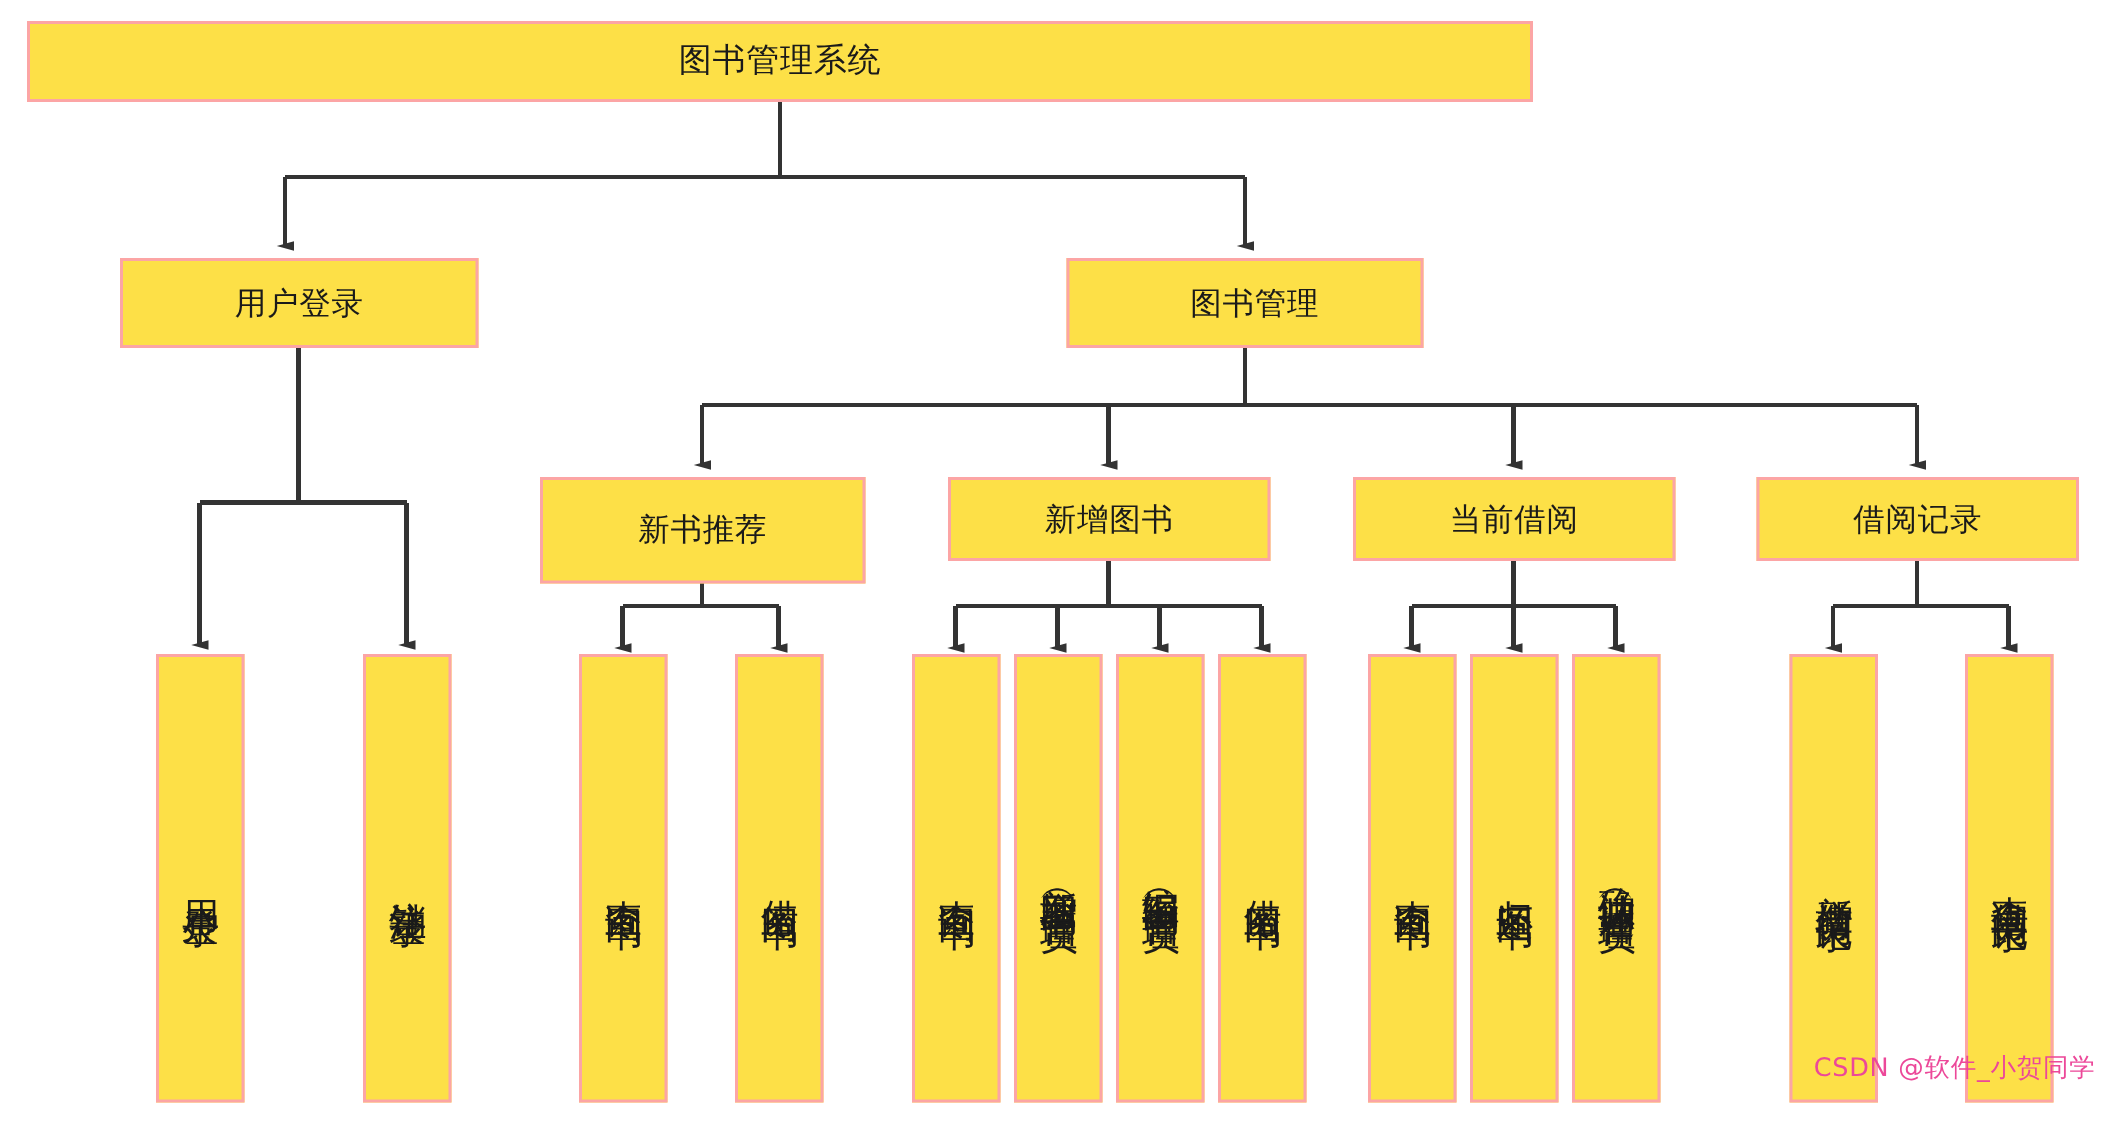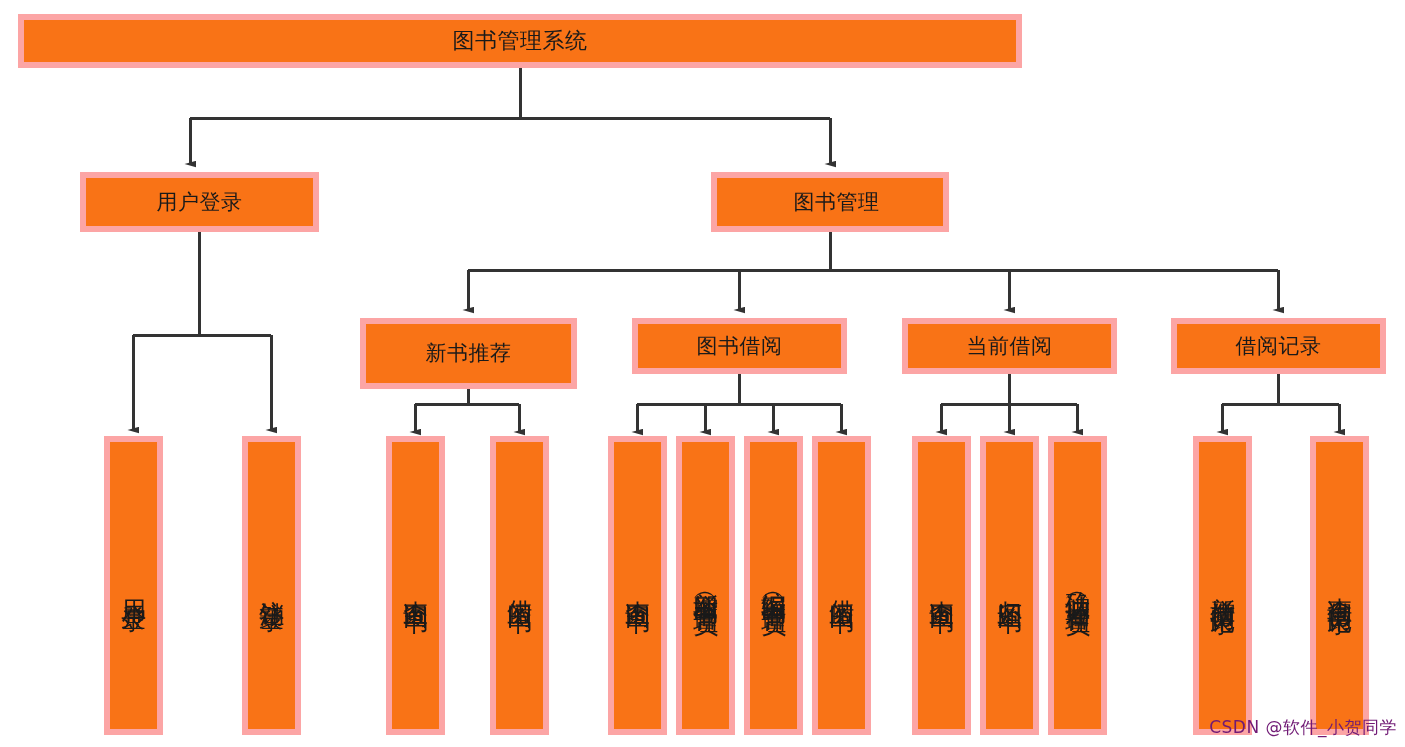--- a/index.html
+++ b/index.html
@@ -22,22 +22,22 @@
     position: absolute;
     left: 0;
     top: 0;
     width: 1405px;
     height: 747px;
     pointer-events: none;
   }
   .node {
     position: absolute;
     box-sizing: border-box;
-    background: #f97316;
-    border: 6px solid #fca5a5;
+    background: #fde047;
+    border: 2px solid #fca5a5;
     display: flex;
     align-items: center;
     justify-content: center;
     color: #1a1a1a;
   }
   .node .label {
     display: block;
     text-align: center;
     line-height: 1.05;
     letter-spacing: 0.5px;
@@ -60,23 +60,23 @@
     text-orientation: upright;
     font-size: 25px;
     line-height: 1.18;
     letter-spacing: 3px;
     white-space: nowrap;
     max-height: 100%;
   }
   #watermark {
     position: absolute;
     right: 8px;
-    bottom: 8px;
+    bottom: 24px;
     font-size: 17px;
-    color: #701a75;
+    color: #ec4899;
     white-space: nowrap;
     letter-spacing: 0.5px;
     font-family: "DejaVu Sans", "Liberation Sans", sans-serif;
   }
 </style>
 </head>
 <body>
 
 <div id="canvas">
 
@@ -142,21 +142,21 @@
 
   <div class="node horiz" style="left:711px; top:172px; width:238px; height:60px;padding-left:13px;">
     <span class="label">图书管理</span>
   </div>
 
   <div class="node horiz" style="left:360px; top:318px; width:217px; height:71px;">
     <span class="label">新书推荐</span>
   </div>
 
   <div class="node horiz" style="left:632px; top:318px; width:215px; height:56px;">
-    <span class="label">图书借阅</span>
+    <span class="label">新增图书</span>
   </div>
 
   <div class="node horiz" style="left:1171px; top:318px; width:215px; height:56px;">
     <span class="label">借阅记录</span>
   </div>
 
   <div class="node horiz" style="left:902px; top:318px; width:215px; height:56px;">
     <span class="label">当前借阅</span>
   </div>
 

